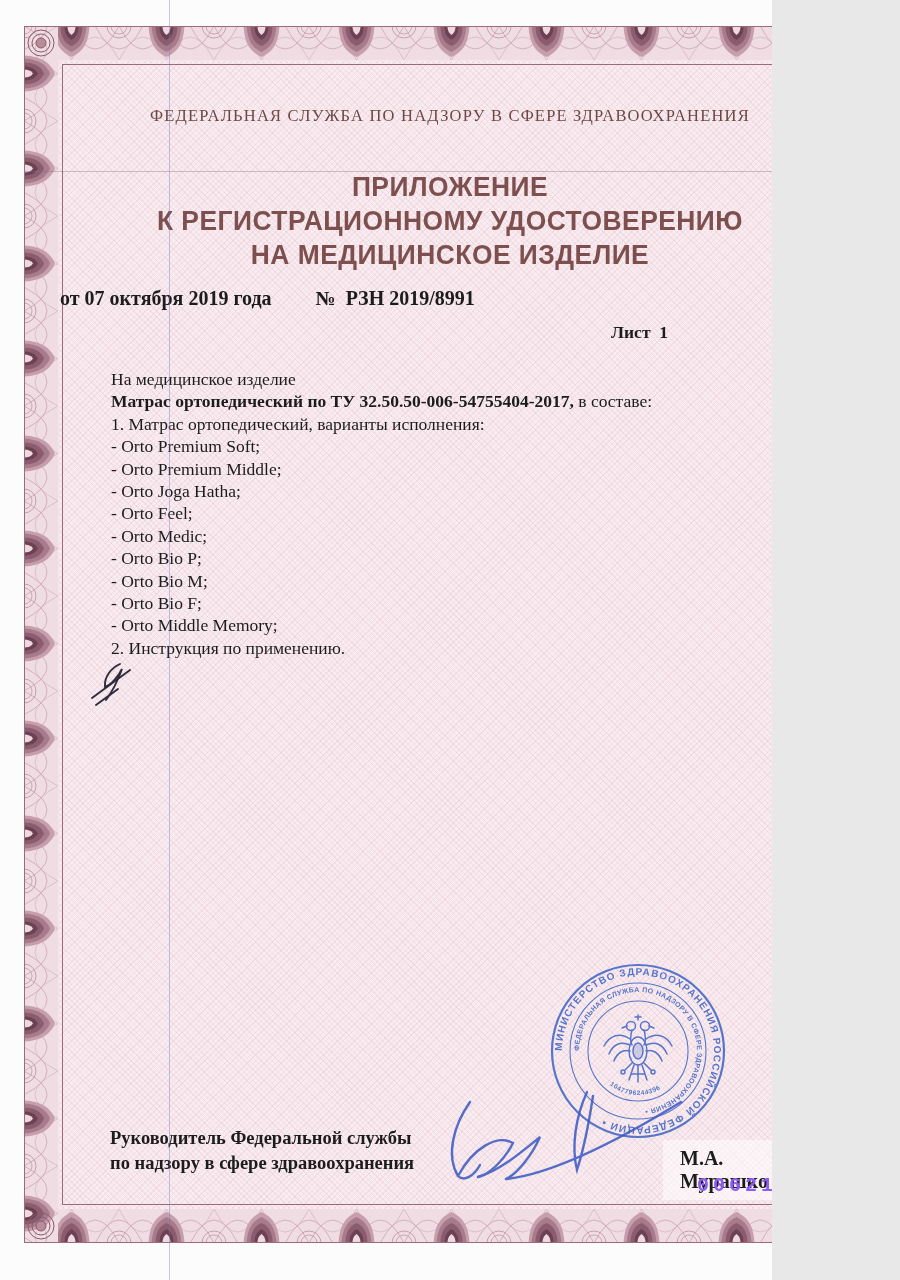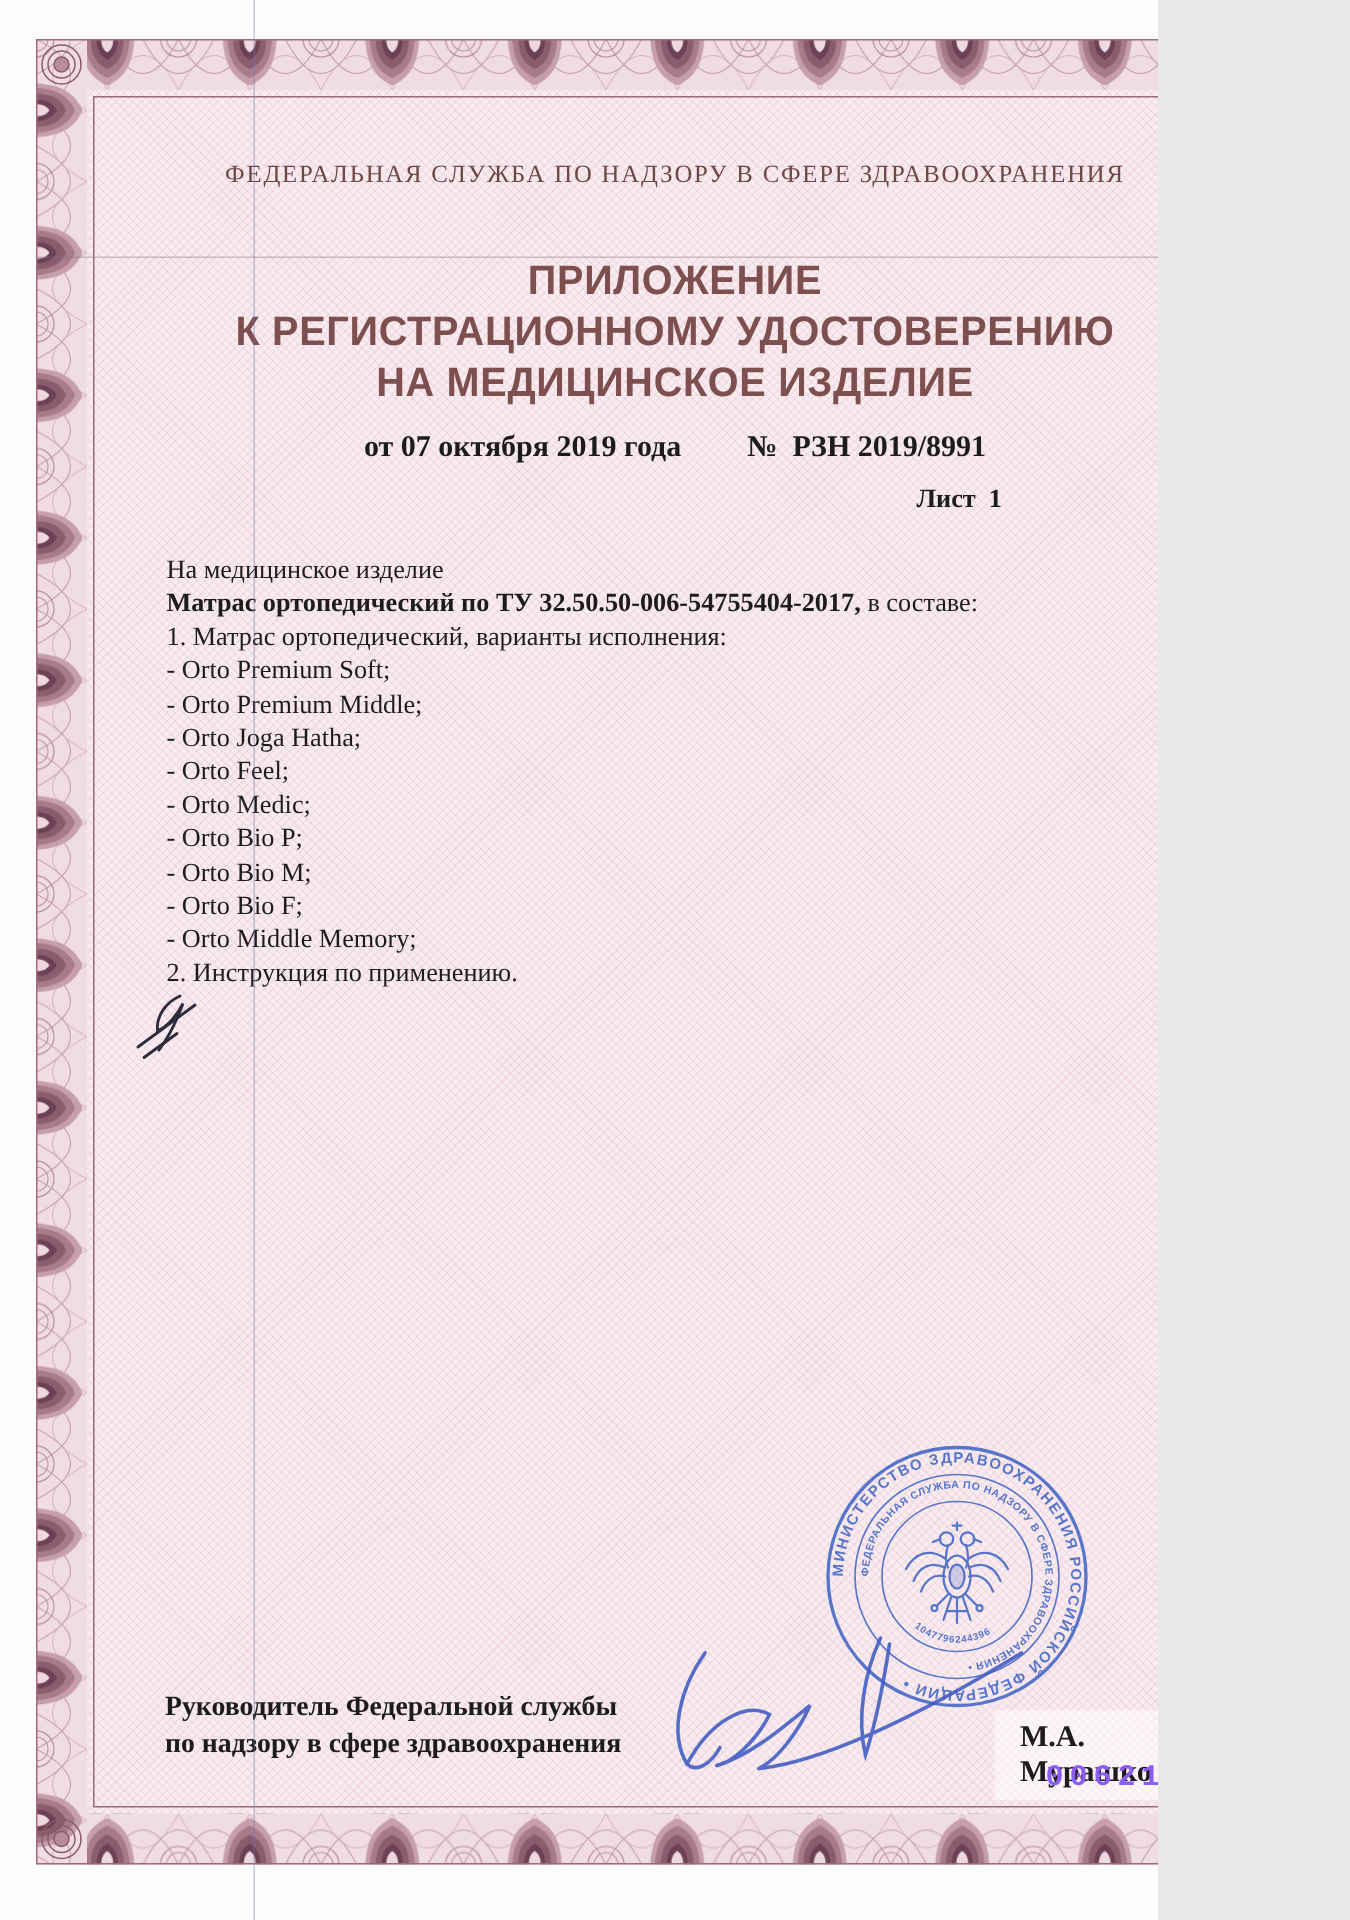--- a/index.html
+++ b/index.html
@@ -15,21 +15,21 @@
   
   .fold-v{position:absolute;left:169px;top:0;width:1px;height:1280px;background:rgba(110,115,195,.40);z-index:6;}
   .fold-h{position:absolute;left:24px;top:171px;width:842px;height:1px;background:rgba(135,110,135,.38);z-index:6;}
   .content{position:absolute;z-index:5;}
   
   .agency{left:60px;top:104px;width:780px;text-align:center;
     font-size:16.5px;line-height:23px;letter-spacing:1.2px;color:#6d4747;}
   .title{left:60px;top:170px;width:780px;text-align:center;color:#7d4f4e;
     font-family:"Liberation Sans",sans-serif;font-weight:bold;font-size:27.5px;line-height:34px;
     letter-spacing:.5px;transform:scaleX(.96);transform-origin:center;}
-  .dateline{left:60px;top:287px;width:780px;display:flex;justify-content:center;gap:44px;
+  .dateline{left:60px;top:287px;width:780px;display:flex;gap:44px;
     font-weight:bold;font-size:20px;}
   .pre{white-space:pre;}
   .sheet{left:auto;right:104px;top:322px;font-weight:bold;font-size:17.5px;margin-left:16px;}
   
   .bodytext{left:111px;top:368px;width:640px;font-size:17.5px;line-height:22.4px;}
   .bodytext div{white-space:pre;}
   
   .signer{left:110px;top:1126px;font-weight:bold;font-size:18.5px;line-height:25px;}
   .nameplate{position:absolute;left:663px;top:1140px;width:175px;height:60px;
     background:rgba(255,255,255,.5);z-index:4;}

